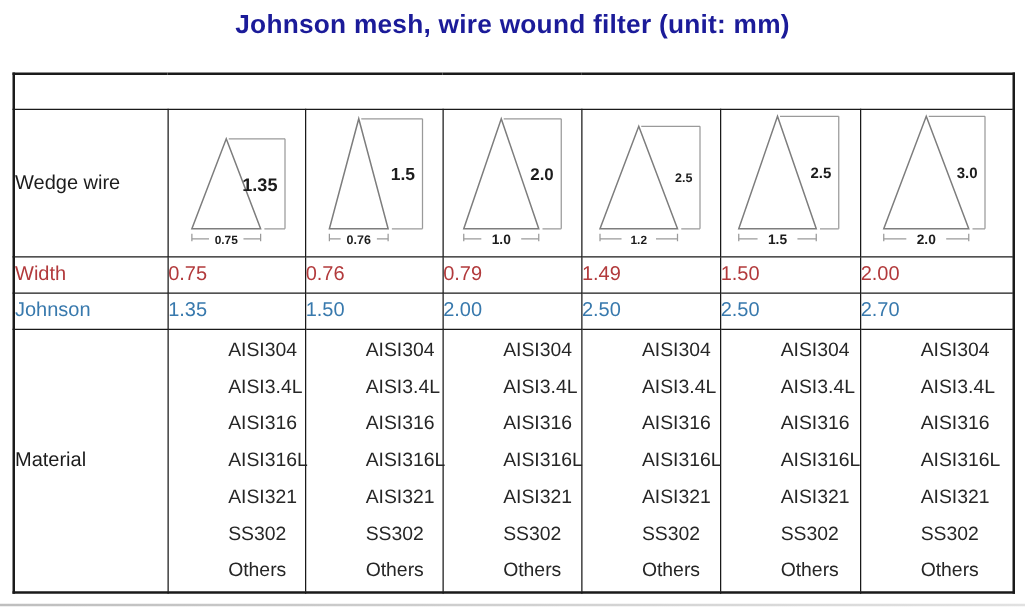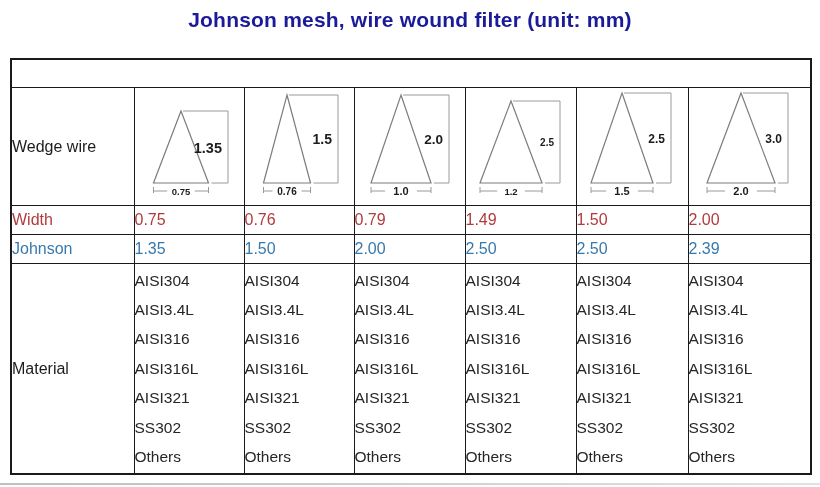--- a/index.html
+++ b/index.html
@@ -39,21 +39,21 @@
   tr.num-row td { height: 28px; font-size: 16px; }
   tr.width-row td { color: var(--width-color, #b23a3c); }
   tr.height-row td { color: var(--height-color, #3879ad); }
   td.row-label { font-size: 16px; }
   tr.material-row td { height: 209px; vertical-align: middle; }
   td.material-cell {
     font-size: 15.5px;
     color: #262626;
     vertical-align: middle;
   }
-  .mat-line { line-height: 29.4px; }
+  .mat-line { line-height: 29.4px; padding-left: 48px; }
   .wedge-cell svg { display: block; margin: 1px auto 0 auto; }
   .bottom-edge {
     position: absolute;
     left: 0; right: 0; top: 483px;
     height: 2px;
     background: linear-gradient(to right, #8a8a8a, #c9c9c9);
     opacity: 0.55;
   }
 </style>
 </head>
@@ -171,21 +171,21 @@
       <td>1.50</td>
       <td>2.00</td>
     </tr>
     <tr class="num-row height-row">
       <td class="row-label">Johnson</td>
       <td>1.35</td>
       <td>1.50</td>
       <td>2.00</td>
       <td>2.50</td>
       <td>2.50</td>
-      <td>2.39</td>
+      <td>2.70</td>
     </tr>
     <tr class="material-row">
       <td class="row-label">Material</td>
       <td class="material-cell">
           <div class="mat-line">AISI304</div>
           <div class="mat-line">AISI3.4L</div>
           <div class="mat-line">AISI316</div>
           <div class="mat-line">AISI316L</div>
           <div class="mat-line">AISI321</div>
           <div class="mat-line">SS302</div>

